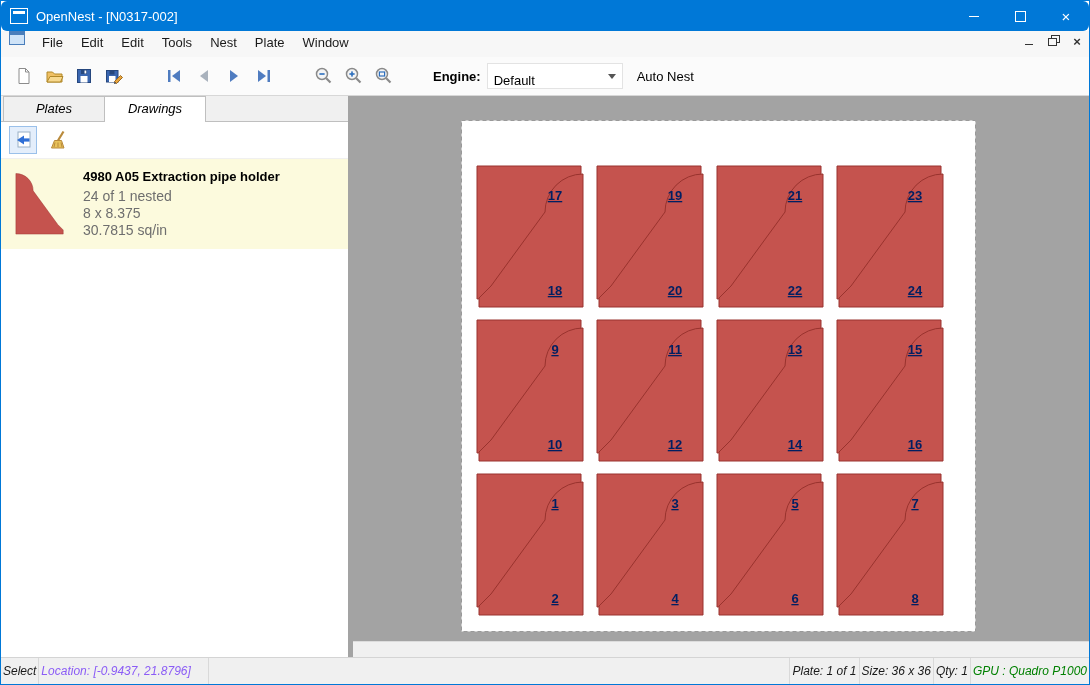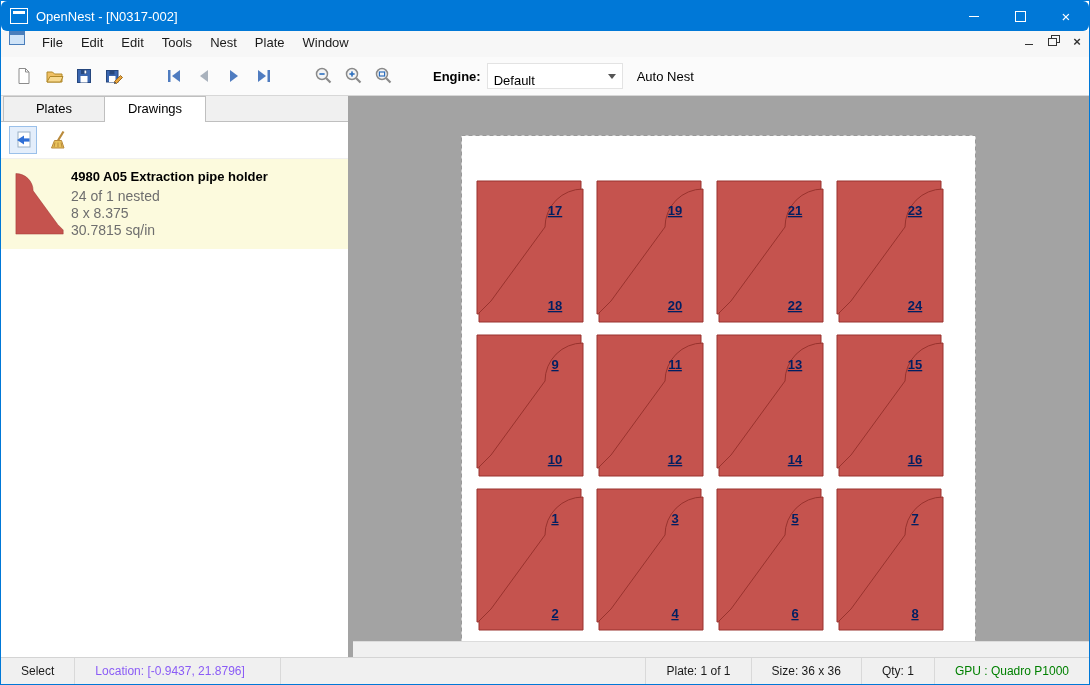--- a/index.html
+++ b/index.html
@@ -41,46 +41,46 @@
   .combo .caret{position:absolute;right:6px;top:10px;width:0;height:0;border-left:4px solid transparent;border-right:4px solid transparent;border-top:5px solid #555;}
   .autonest{margin-left:14px;}
 
   
   #main{flex:1 1 auto;display:flex;min-height:0;}
   #left-panel{width:347px;flex:0 0 auto;background:#fff;display:flex;flex-direction:column;}
   #splitter{width:5px;flex:0 0 auto;background:#a3a3a3;cursor:col-resize;}
   #canvas{flex:1 1 auto;background:#a3a3a3;position:relative;min-width:0;}
 
   
-  .tabstrip{height:25px;background:#f0f0f0;border-bottom:1px solid #bfbfbf;display:flex;align-items:flex-end;padding-left:2px;}
+  .tabstrip{height:25px;background:#f0f0f0;border-bottom:1px solid #bfbfbf;display:flex;align-items:flex-end;padding-left:2px;font-style:italic;}
   .tab{font-size:13px;padding:4px 0 5px 0;width:100px;text-align:center;border:1px solid #bfbfbf;border-bottom:none;background:#f0f0f0;margin-right:-1px;position:relative;}
   .tab.active{background:#fff;margin-bottom:-1px;padding-bottom:6px;z-index:2;}
 
   
   .panel-toolbar{height:36px;display:flex;align-items:center;padding-left:8px;border-bottom:1px solid #f0f0f0;}
   .pbtn{width:28px;height:28px;border:none;background:transparent;display:flex;align-items:center;justify-content:center;margin-right:8px;padding:0;}
   .pbtn.toggled{background:#e4eefb;border:1px solid #9ac0ea;}
 
   
   .drawing-list{flex:1 1 auto;overflow:hidden;}
-  .drawing-item{display:flex;padding:10px 8px;background:#fcfadd;align-items:flex-start;}
+  .drawing-item{display:flex;gap:12px;padding:10px 8px;background:#fcfadd;align-items:flex-start;}
   .drawing-item .thumb{width:62px;height:66px;flex:0 0 auto;}
   .di-title{font-weight:bold;font-size:13px;color:#000;margin-bottom:4px;}
   .di-line{font-size:14px;color:#6e6e6e;line-height:17px;}
 
   
-  #plate-wrap{position:absolute;left:108px;top:39px;width:515px;height:512px;}
+  #plate-wrap{position:absolute;left:108px;top:24px;width:515px;height:512px;}
   #plate-wrap text{font-family:"Liberation Sans",sans-serif;font-weight:bold;font-size:13px;text-anchor:middle;}
 
   
   #hscroll{position:absolute;left:0;right:0;bottom:0;height:15px;background:#f0f0f0;border-top:1px solid #dcdcdc;}
 
   
   #statusbar{height:26px;background:#f0f0f0;border-top:1px solid #d4d4d4;display:flex;align-items:stretch;font-size:12px;color:#1a1a1a;flex:0 0 auto;}
-  .seg{display:flex;align-items:center;padding:0 20px;border-right:1px solid #d9d9d9;white-space:nowrap;}
+  .seg{display:flex;align-items:center;padding:0 2px;border-right:1px solid #d9d9d9;white-space:nowrap;font-style:italic;}
   .seg.loc{color:#8b5cf6;min-width:165px;}
   .seg.spacer{flex:1 1 auto;border-right:none;}
   .seg.right{border-right:none;border-left:1px solid #d9d9d9;}
 </style>
 </head>
 <body>
 
 <div id="window">
 
   <div id="titlebar">

